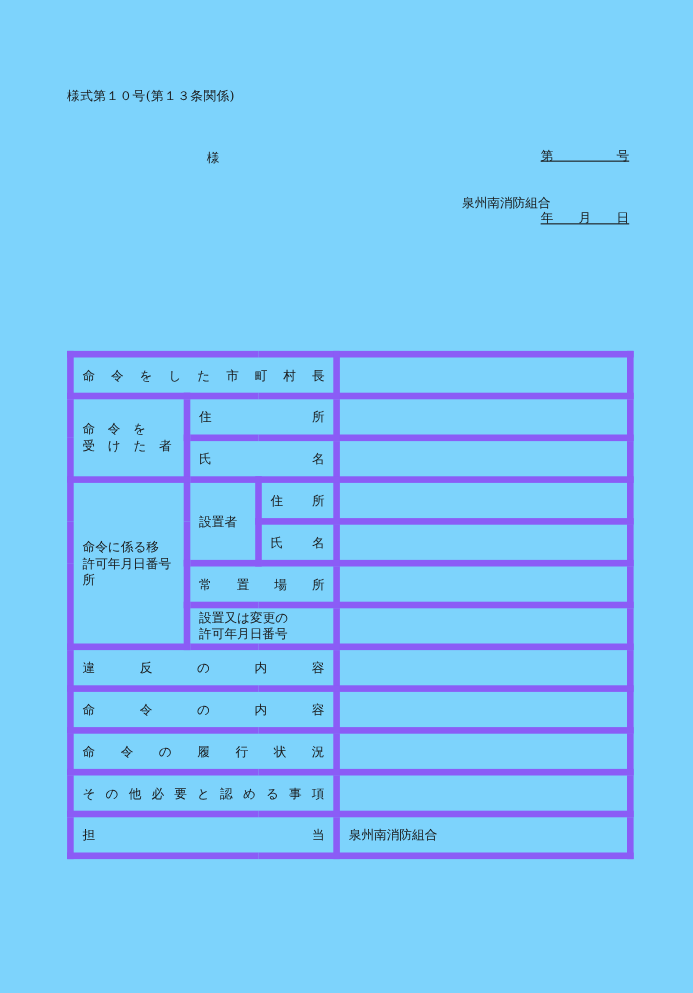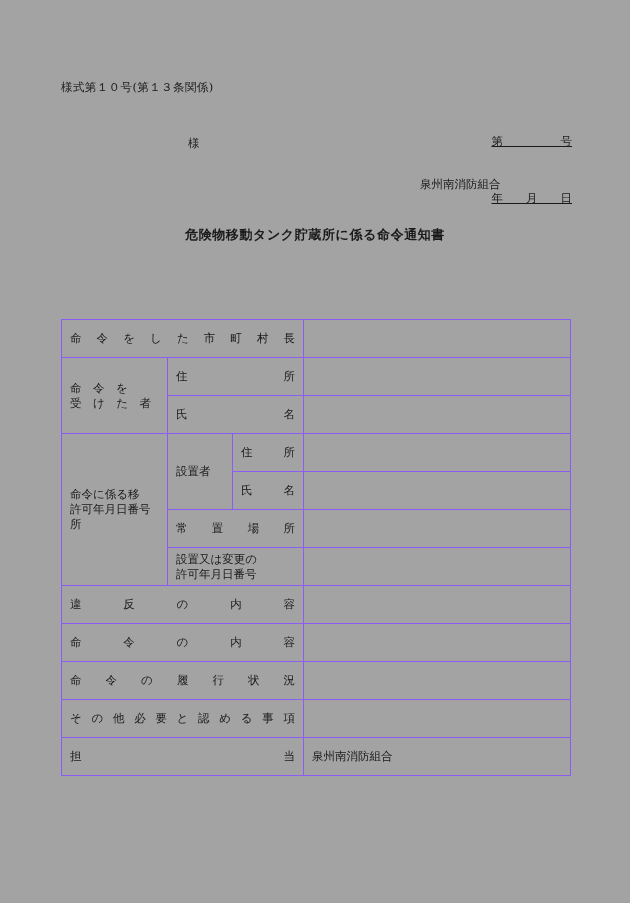--- a/index.html
+++ b/index.html
@@ -12,21 +12,21 @@
     width: 630px;
     height: 903px;
     position: relative;
     font-family: "DejaVu Serif", "Liberation Serif", serif;
     color: #1a1a1a;
     -webkit-font-smoothing: antialiased;
   }
   .page {
     position: absolute;
     inset: 0;
-    background: #a3a3a3;
+    background: #7dd3fc;
   }
 
   
   .form-no {
     position: absolute;
     left: 61px;
     top: 80px;
     font-size: 11.5px;
     letter-spacing: 0.4px;
     white-space: nowrap;
@@ -103,21 +103,21 @@
   .form-table {
     position: absolute;
     left: 61px;
     top: 319px;
     width: 509px;
     border-collapse: collapse;
     table-layout: fixed;
     font-size: 11.5px;
   }
   .form-table td {
-    border: 1px solid #8b5cf6;
+    border: 6px solid #8b5cf6;
     padding: 0 8px;
     vertical-align: middle;
     height: 38px;
     box-sizing: border-box;
   }
   .lbl {
     text-align: left;
     line-height: 15px;
   }
   
@@ -155,21 +155,20 @@
     <span class="meta-line">第　　　　　号</span>
     <span class="meta-line">年　　月　　日</span>
   </div>
 
   <div class="addressee">様</div>
 
   <div class="issuer">
     <span style="display:block">泉州南消防組合</span>
   </div>
 
-  <div class="doc-title">危険物移動タンク貯蔵所に係る命令通知書</div>
 
 
   <table class="form-table">
     <colgroup>
       <col style="width:106px">
       <col style="width:65px">
       <col style="width:71px">
       <col style="width:267px">
     </colgroup>
     <tbody>

